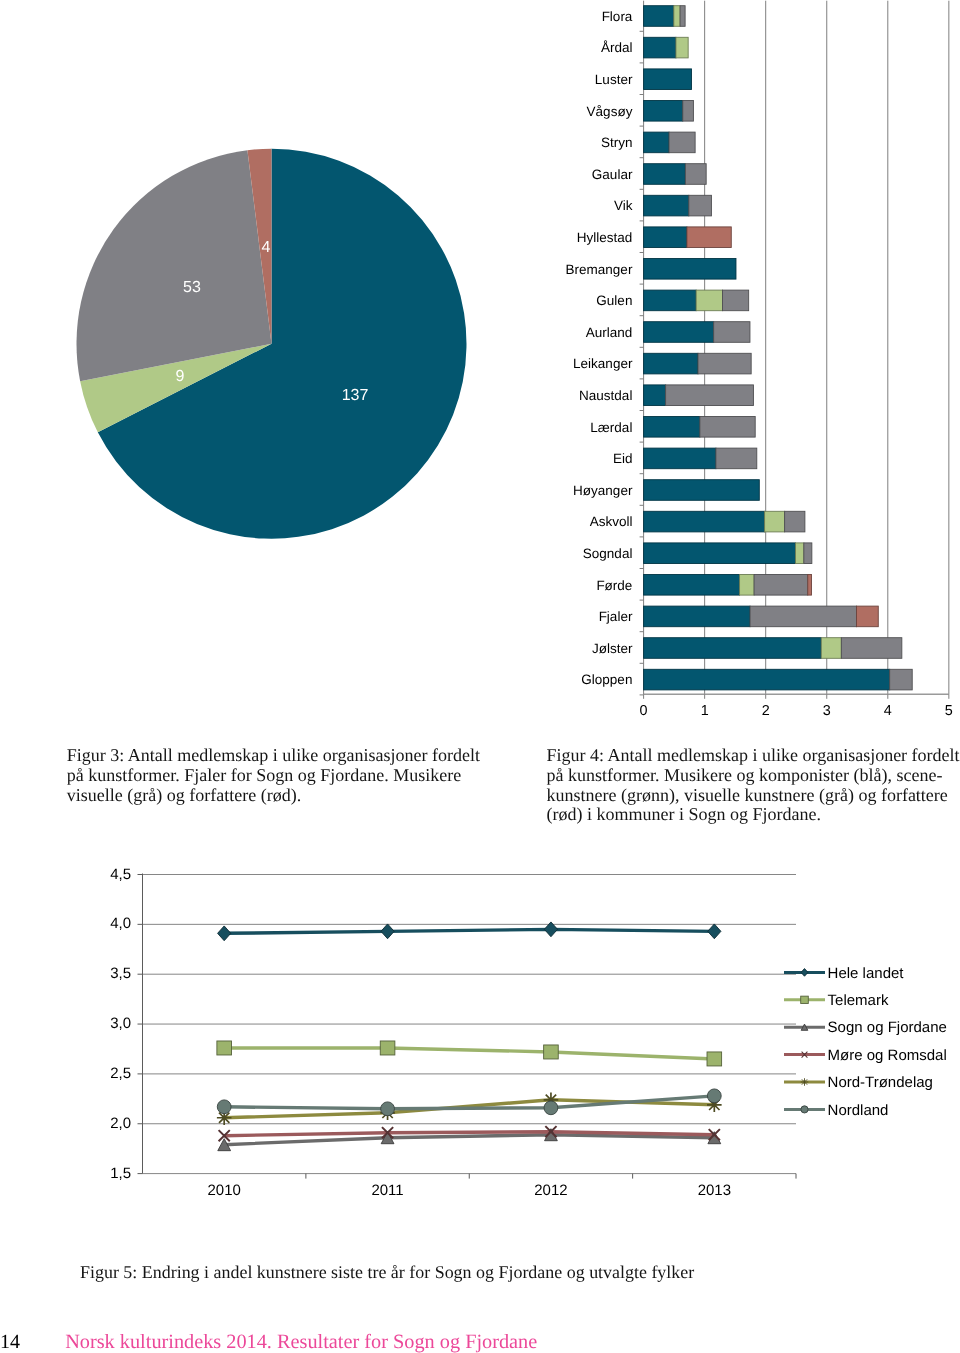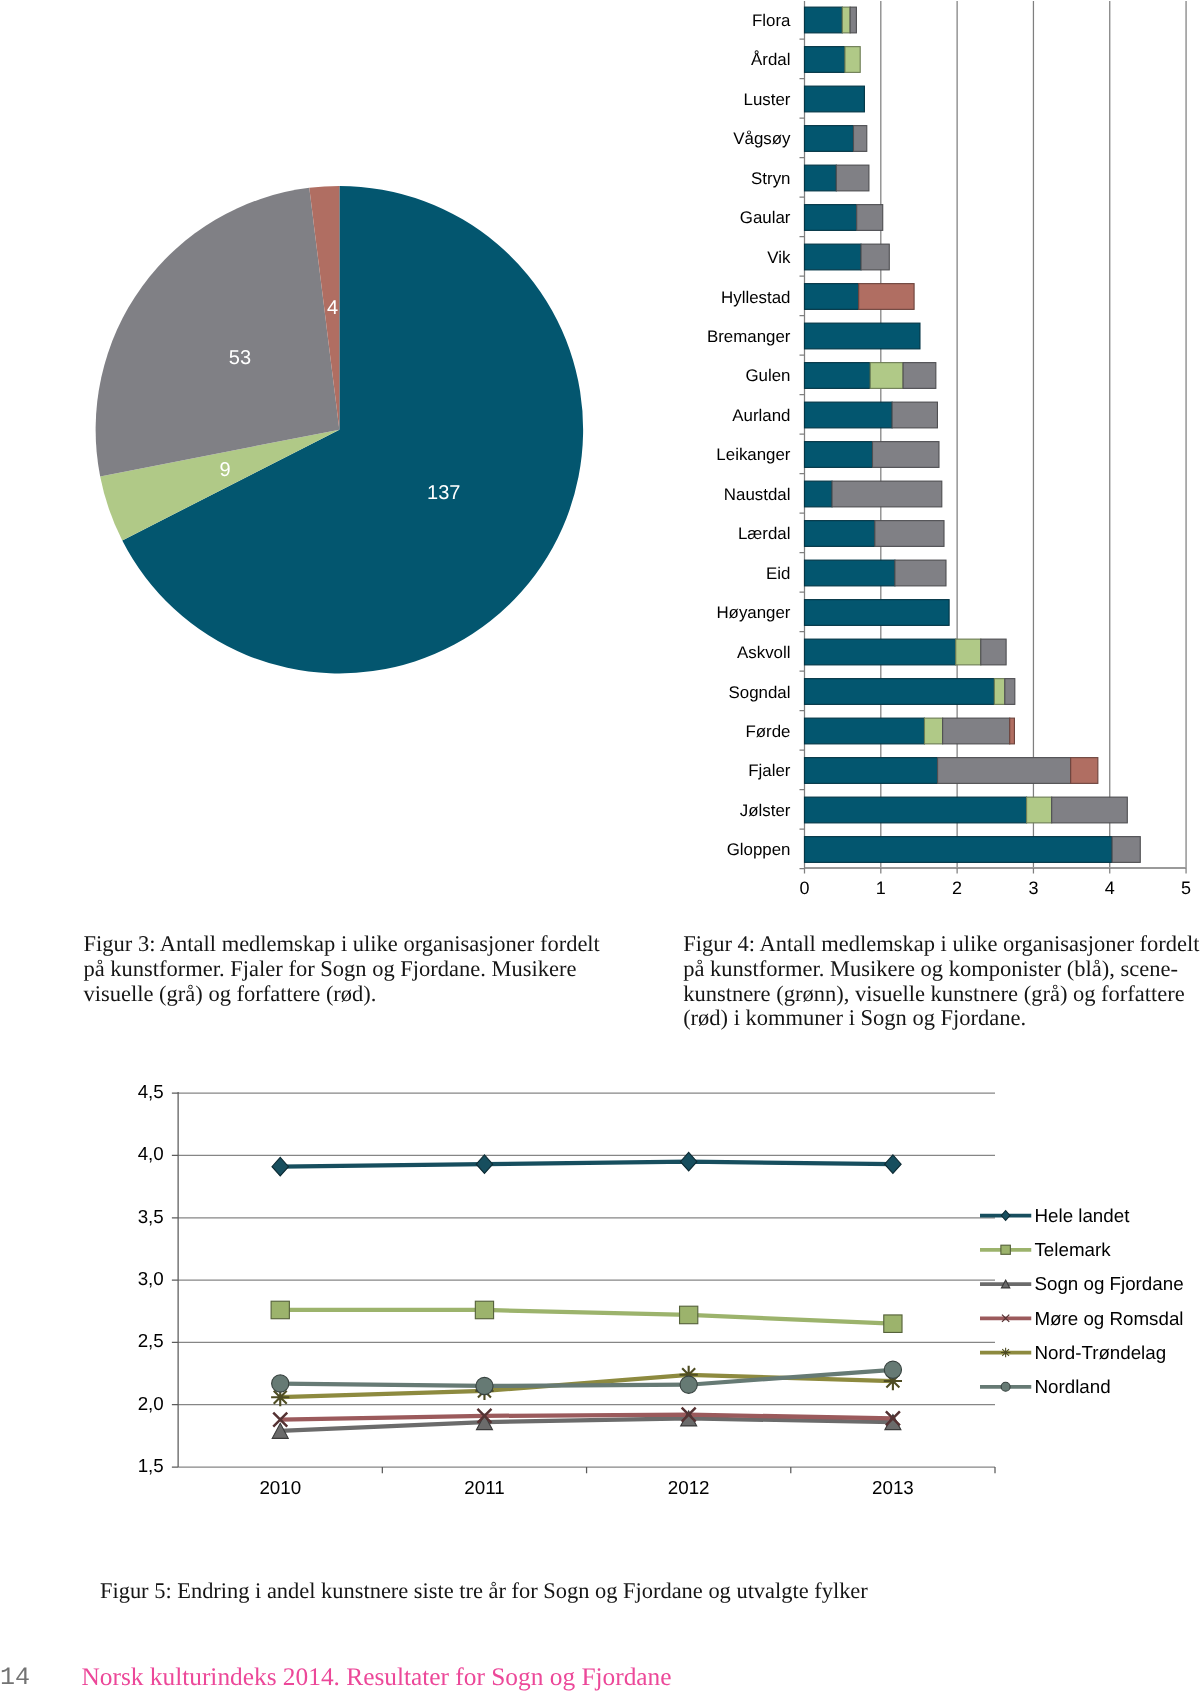--- a/index.html
+++ b/index.html
@@ -3,21 +3,21 @@
 <meta charset="utf-8">
 <style>
   html,body{margin:0;padding:0;}
   body{width:960px;height:1353px;background:#ffffff;position:relative;
        font-family:"Liberation Sans", sans-serif;overflow:hidden;
        -webkit-font-smoothing:antialiased;text-rendering:geometricPrecision;}
   .abs{position:absolute;}
   .caption{font-family:Liberation Serif, serif;font-size:18px;line-height:19.8px;
            color:#151515;text-align:left;}
   .cap5{font-size:17.95px;line-height:20px;white-space:nowrap;}
-  .footer-num{font-family:Liberation Mono, monospace;font-size:20px;color:#737373;}
+  .footer-num{font-family:Liberation Serif, serif;font-size:20px;color:#000000;}
   .footer-txt{font-family:"Liberation Serif", serif;font-size:20.3px;color:#ec4899;}
   svg text{font-family:"Liberation Sans", sans-serif;}
 </style>
 </head>
 <body>
 
 <div class="abs" id="pie-chart" style="left:0px;top:0px;width:520px;height:700px;">
   <svg width="520" height="700" viewBox="0 0 520 700">
     <g id="pie-slices">
         <path d="M271.5,343.7 L271.50,148.70 A195,195 0 1 1 97.82,432.36 Z" fill="#03566f"></path>

